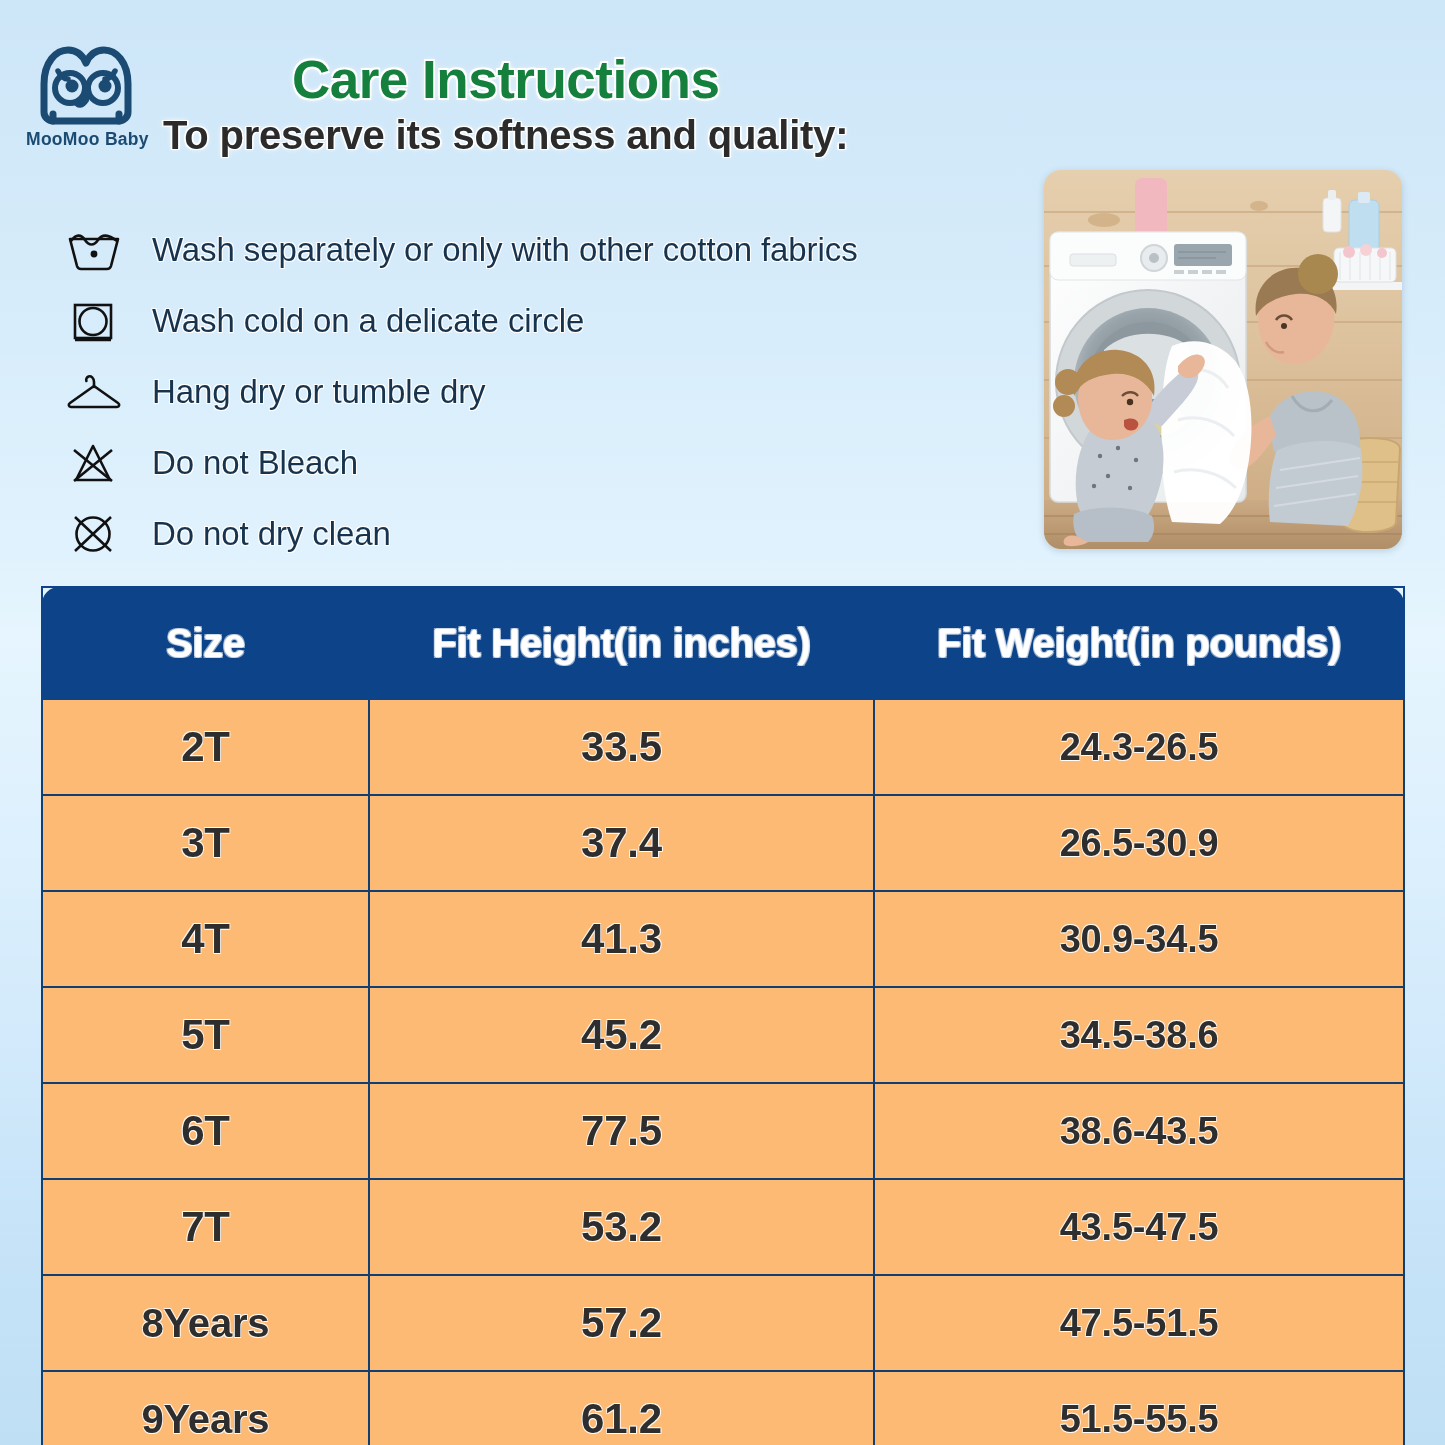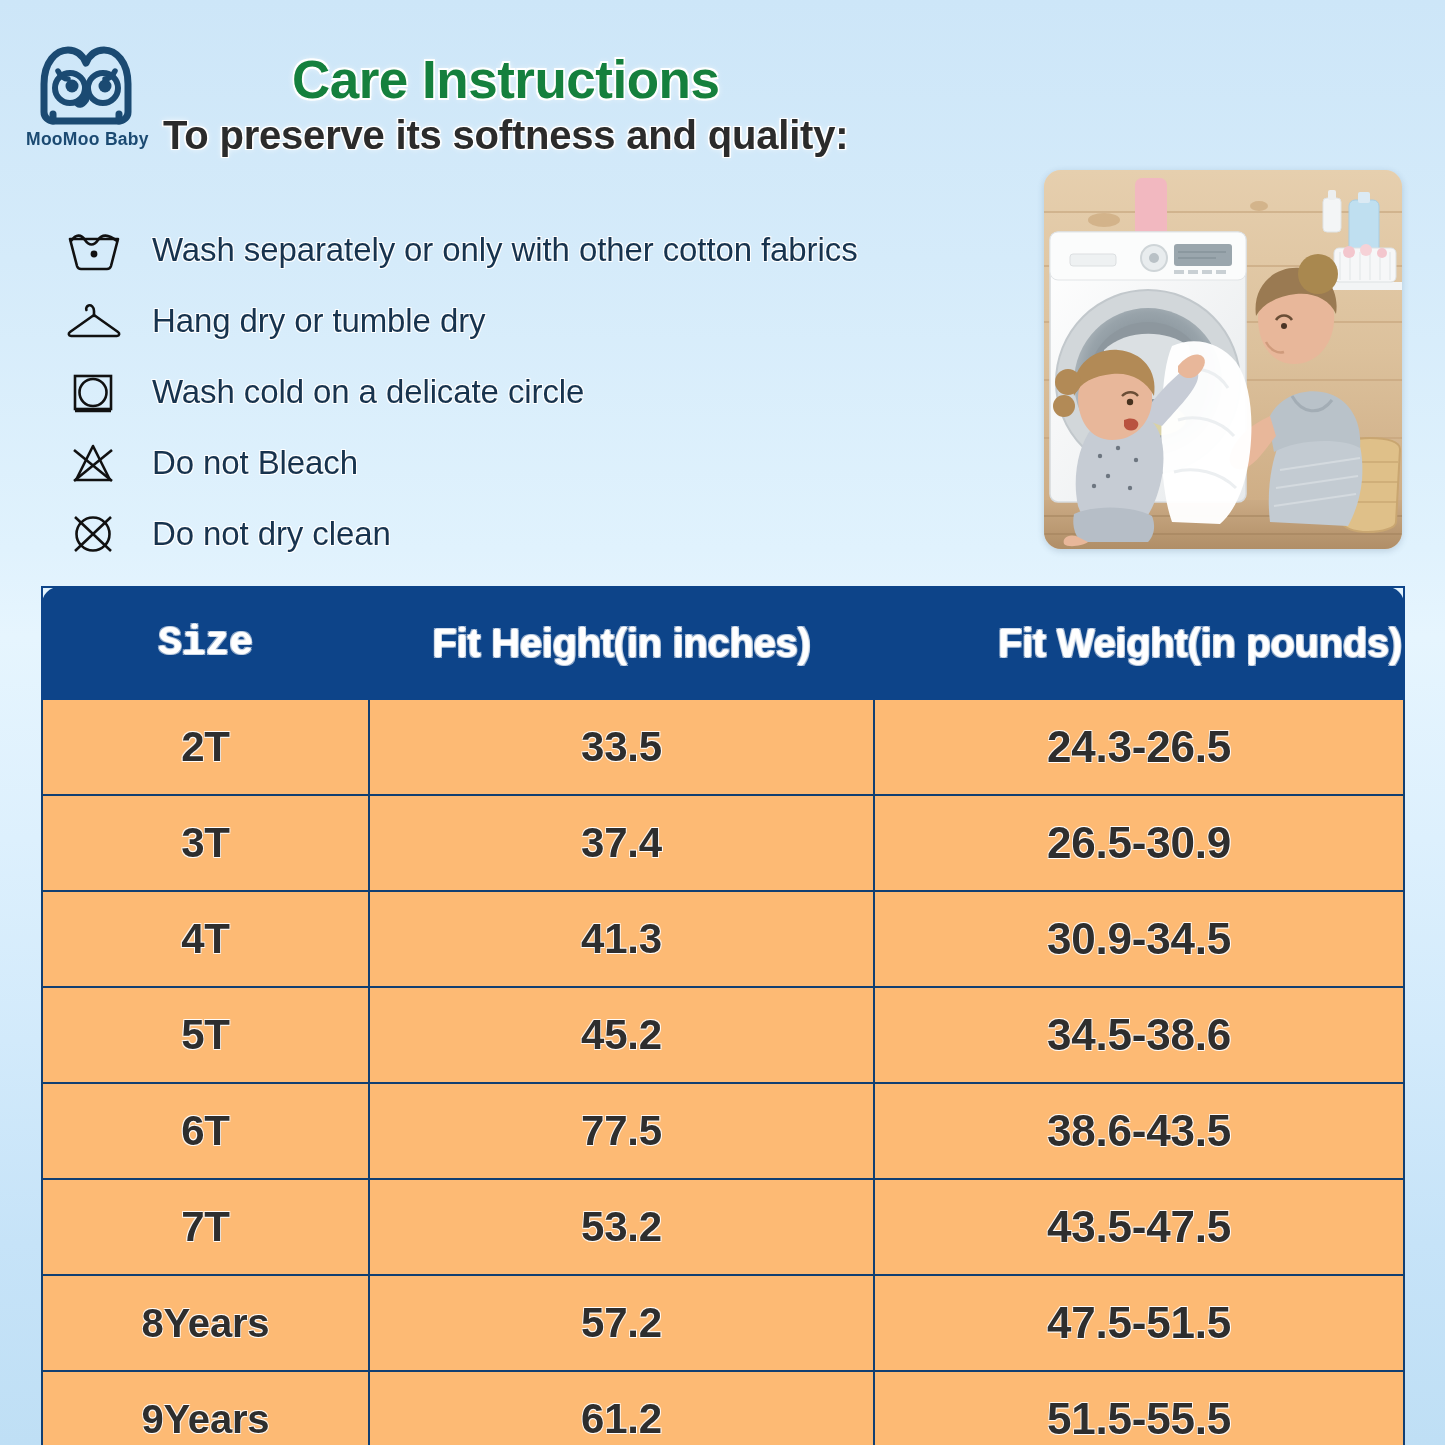--- a/index.html
+++ b/index.html
@@ -152,38 +152,38 @@
     height: 108px;
     font-size: 40px;
     font-weight: bold;
     letter-spacing: -0.3px;
     border-color: #0d4489;
     text-shadow:
       -1.1px -1.1px 0 rgba(255,255,255,0.55),  1.1px -1.1px 0 rgba(255,255,255,0.55),
       -1.1px  1.1px 0 rgba(255,255,255,0.55),  1.1px  1.1px 0 rgba(255,255,255,0.55);
     white-space: nowrap;
   }
-  .size-table thead th:first-child { border-top-left-radius: 17px; font-family: Liberation Mono, monospace; }
-  .size-table thead th:last-child  { border-top-right-radius: 17px; text-align: right; }
+  .size-table thead th:first-child { border-top-left-radius: 17px; }
+  .size-table thead th:last-child  { border-top-right-radius: 17px; }
   .size-table tbody td {
     background: #fdba74;
     height: 92px;
     color: #2e2e2e;
     font-weight: bold;
     letter-spacing: -0.2px;
     text-shadow:
       -0.8px -0.8px 0 rgba(255,255,255,0.8),  0.8px -0.8px 0 rgba(255,255,255,0.8),
       -0.8px  0.8px 0 rgba(255,255,255,0.8),  0.8px  0.8px 0 rgba(255,255,255,0.8);
   }
   .size-table tbody tr:last-child td:first-child { border-bottom-left-radius: 17px; }
   .size-table tbody tr:last-child td:last-child  { border-bottom-right-radius: 17px; }
   .cell-size   { font-size: 42px; }
   .cell-size.small { font-size: 40px; }
   .cell-height { font-size: 42px; }
-  .cell-weight { font-size: 44px; }
+  .cell-weight { font-size: 38px; }
   .col-size   { width: 24.0%; }
   .col-height { width: 37.1%; }
   .col-weight { width: 38.9%; }
 </style>
 </head>
 <body>
 
 <div class="header">
 
   <div class="logo-wrap">
@@ -215,36 +215,36 @@
         <path d="M5 13 C10 6 15 6 19 12 C23 18 28 18 32 12 C36 6 42 6 51 13" fill="none" stroke="#111" stroke-width="2.6" stroke-linecap="round"></path>
         <circle cx="28" cy="26" r="3.4" fill="#111"></circle>
       </svg>
     </span>
     <span class="care-label">Wash separately or only with other cotton fabrics</span>
   </div>
 
   <div class="care-row">
     <span class="care-icon">
       <svg width="56" height="44" viewBox="0 0 56 44">
-        <path d="M28 17 L28 12 C28 8 25 5.5 22.5 6.5 C20.5 7.3 19.8 9.5 20.4 11" fill="none" stroke="#111" stroke-width="2.6" stroke-linecap="round"></path>
-        <path d="M28 16 L4 33 C2 34.4 2.6 37 5 37 L51 37 C53.4 37 54 34.4 52 33 Z" fill="none" stroke="#111" stroke-width="2.6" stroke-linejoin="round"></path>
-      </svg>
-    </span>
-    <span class="care-label">Hang dry or tumble dry</span>
-  </div>
-
-  <div class="care-row">
-    <span class="care-icon">
-      <svg width="56" height="44" viewBox="0 0 56 44">
         <rect x="9" y="6" width="36" height="33" fill="none" stroke="#111" stroke-width="2.6"></rect>
         <circle cx="27" cy="22.5" r="13.5" fill="none" stroke="#111" stroke-width="2.6"></circle>
         <line x1="9" y1="41" x2="45" y2="41" stroke="#111" stroke-width="2.6"></line>
       </svg>
     </span>
     <span class="care-label">Wash cold on a delicate circle</span>
+  </div>
+
+  <div class="care-row">
+    <span class="care-icon">
+      <svg width="56" height="44" viewBox="0 0 56 44">
+        <path d="M28 17 L28 12 C28 8 25 5.5 22.5 6.5 C20.5 7.3 19.8 9.5 20.4 11" fill="none" stroke="#111" stroke-width="2.6" stroke-linecap="round"></path>
+        <path d="M28 16 L4 33 C2 34.4 2.6 37 5 37 L51 37 C53.4 37 54 34.4 52 33 Z" fill="none" stroke="#111" stroke-width="2.6" stroke-linejoin="round"></path>
+      </svg>
+    </span>
+    <span class="care-label">Hang dry or tumble dry</span>
   </div>
 
   <div class="care-row">
     <span class="care-icon">
       <svg width="56" height="44" viewBox="0 0 56 44">
         <path d="M27 5 L44 39 L10 39 Z" fill="none" stroke="#111" stroke-width="2.6" stroke-linejoin="round"></path>
         <line x1="8" y1="40" x2="46" y2="9" stroke="#111" stroke-width="2.6"></line>
         <line x1="8" y1="9" x2="46" y2="40" stroke="#111" stroke-width="2.6"></line>
       </svg>
     </span>

